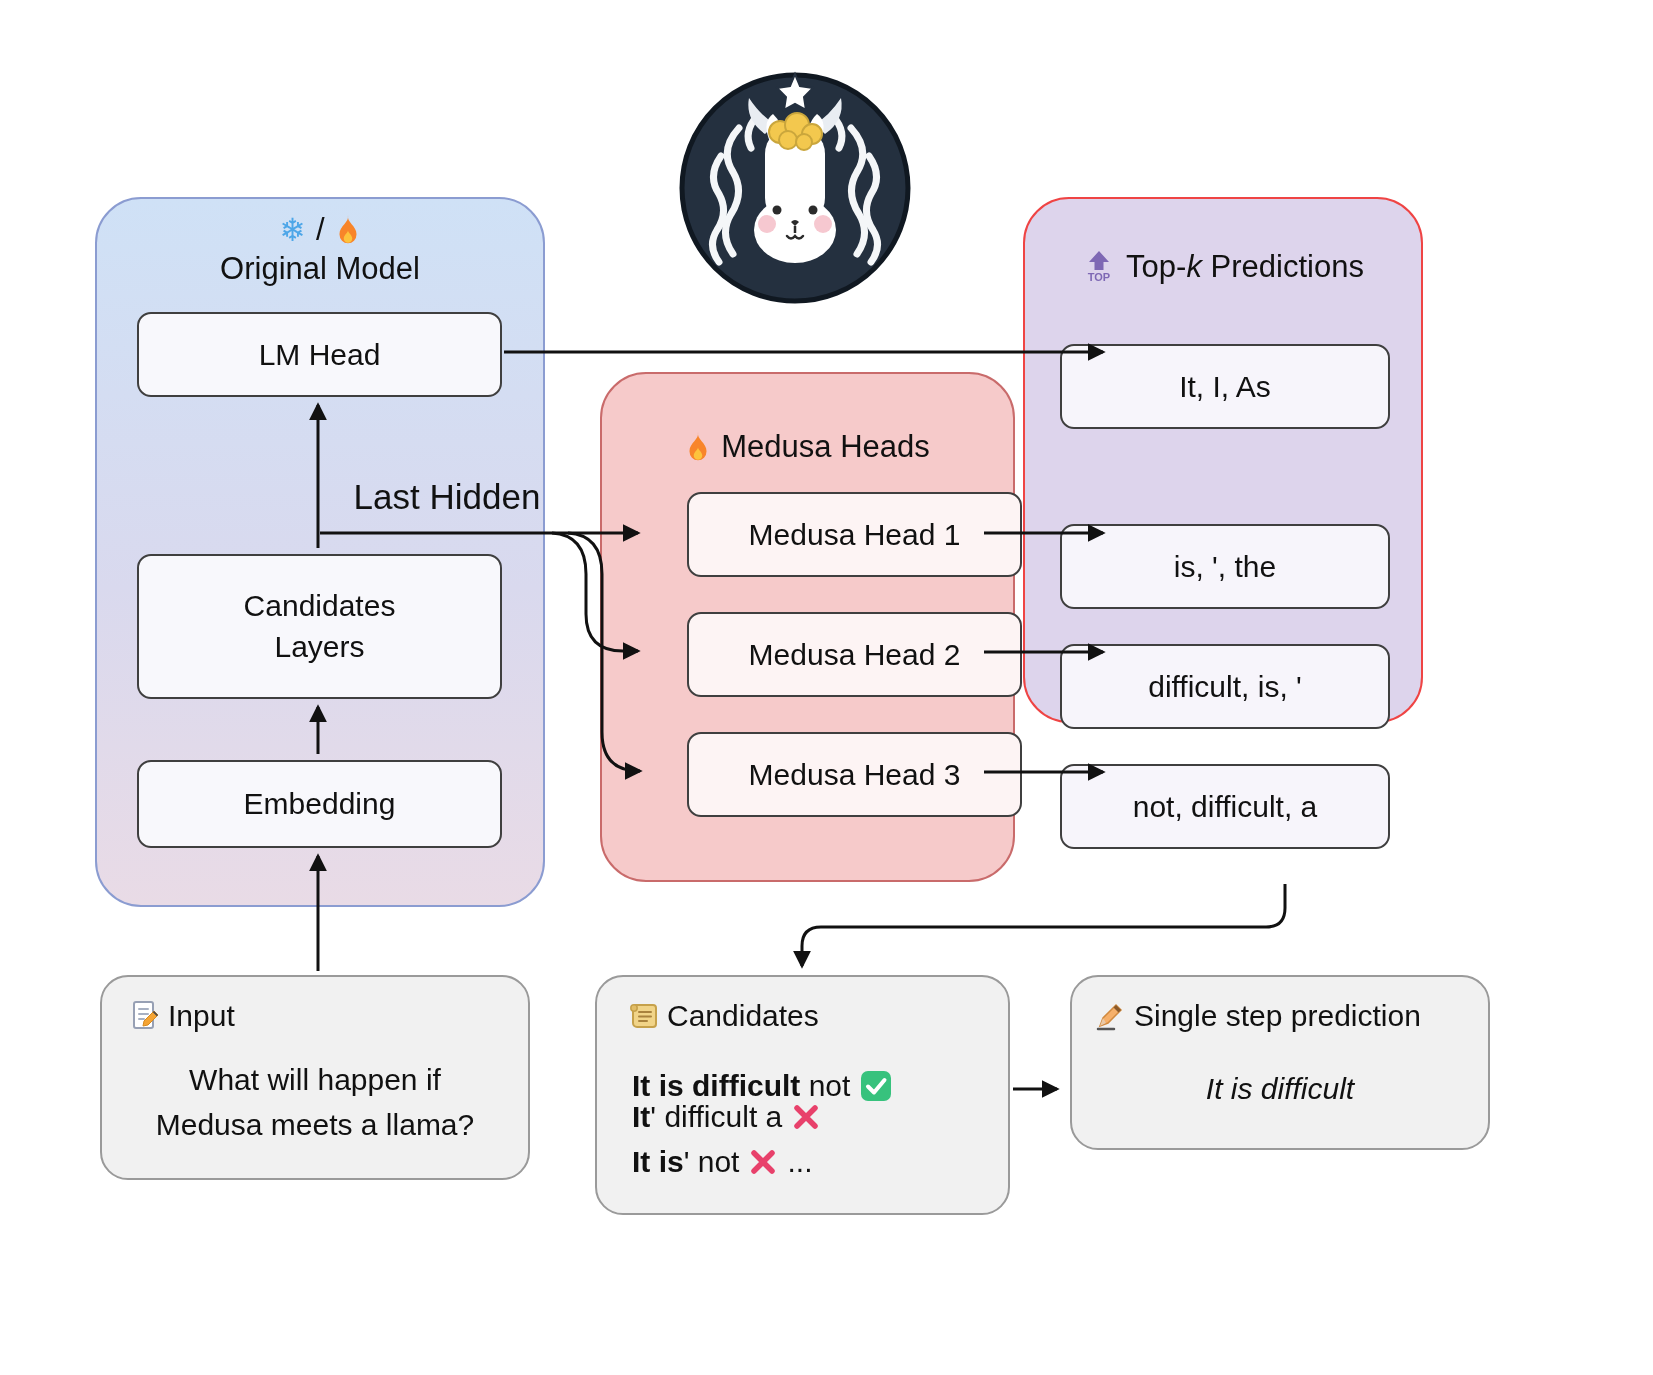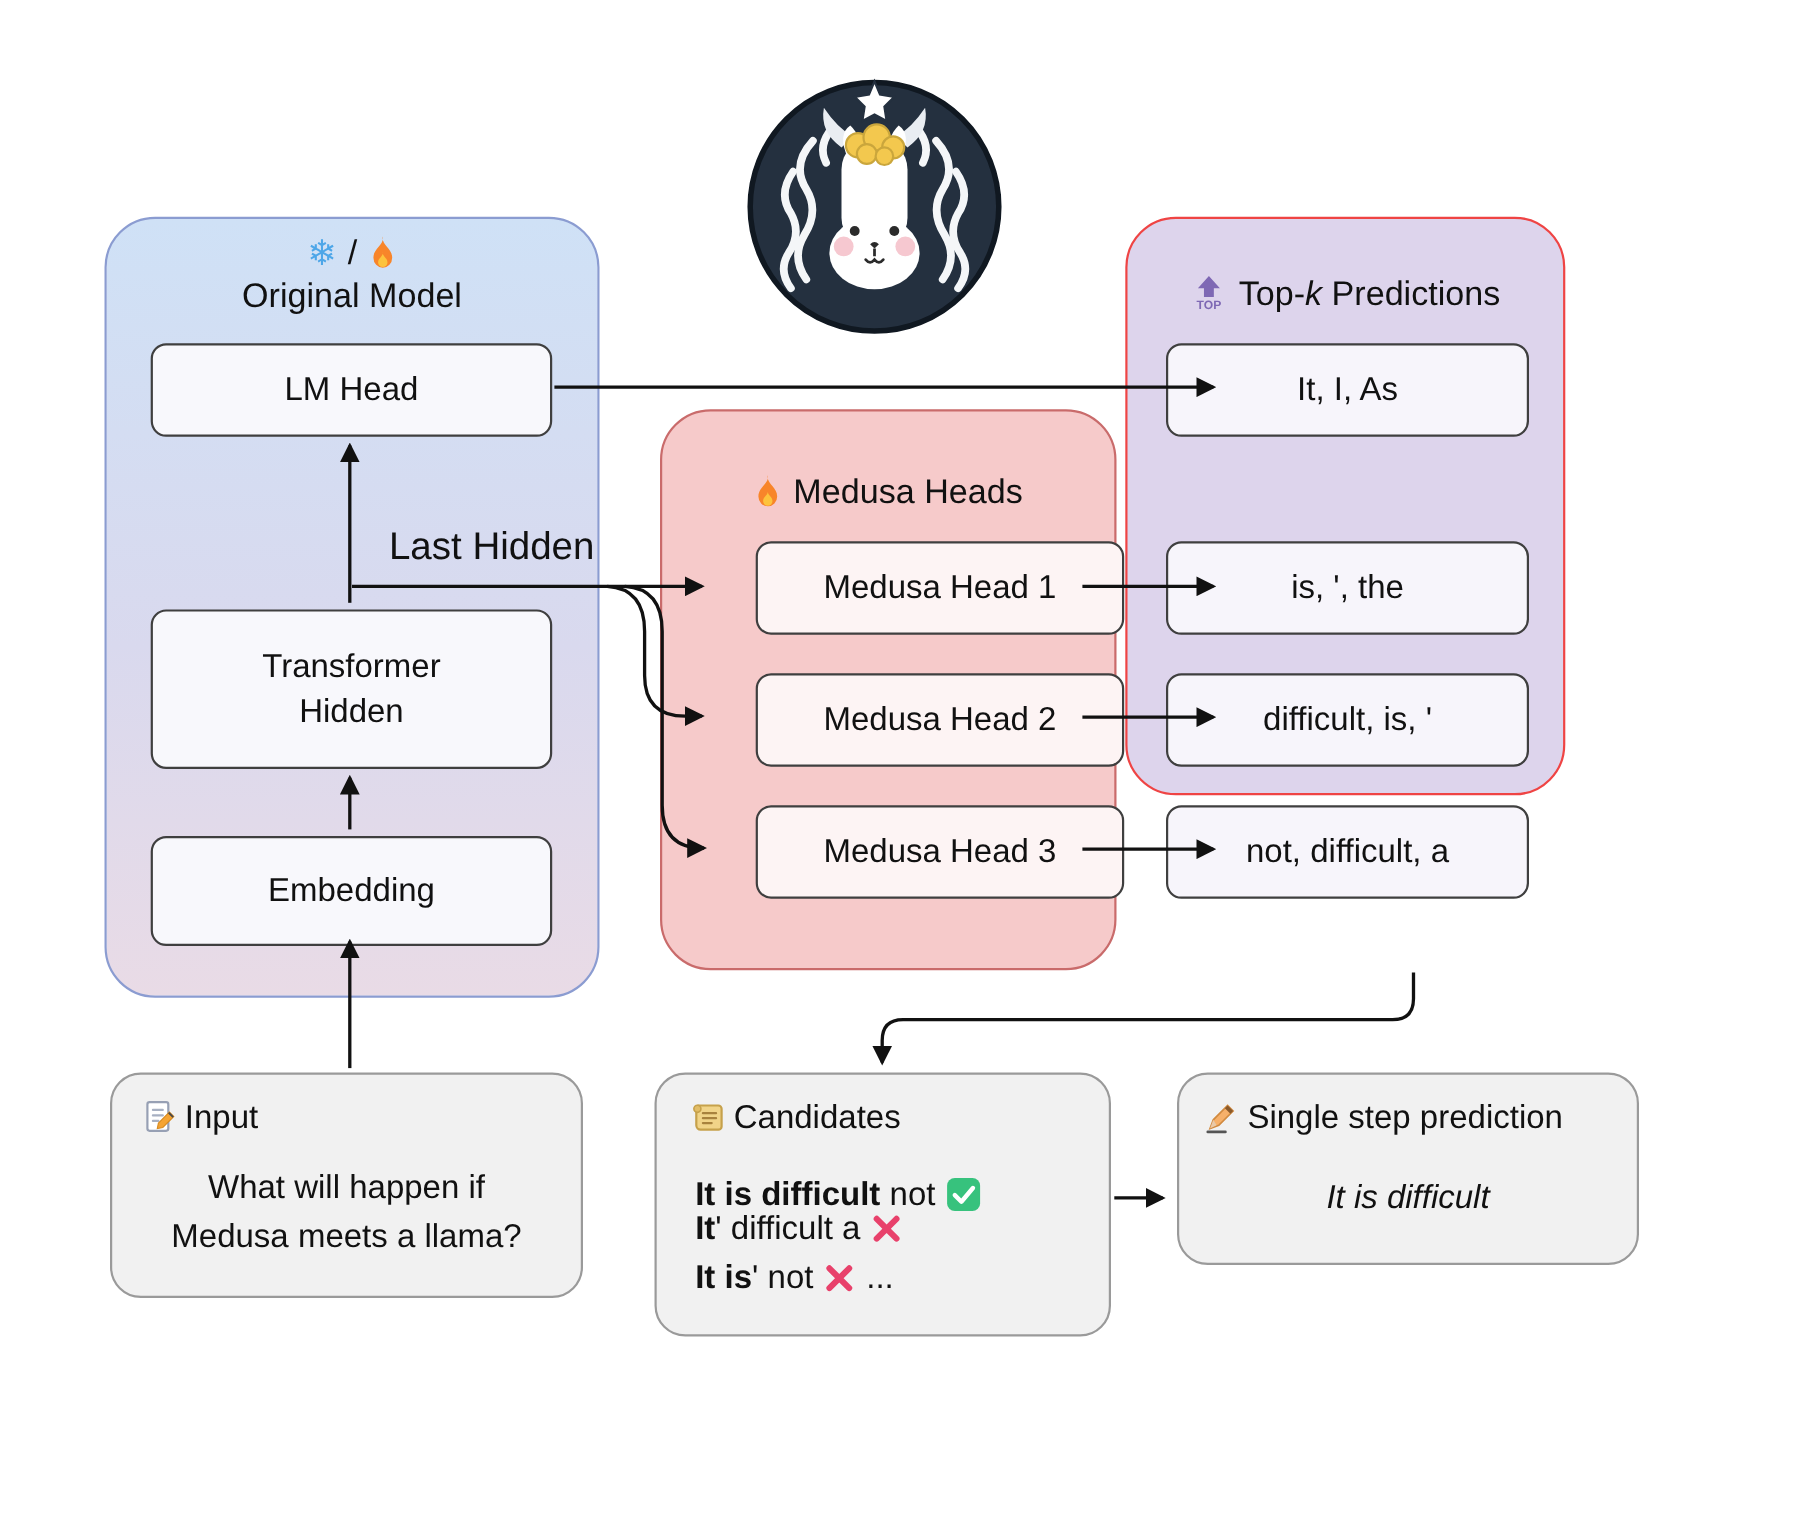--- a/index.html
+++ b/index.html
@@ -24,21 +24,21 @@
   .panel-title{
     position:absolute;left:0;width:100%;display:flex;align-items:center;justify-content:center;
     gap:10px;font-size:31px;color:#111;
   }
   .node{
     position:absolute;background:#f8f8fc;border:2.5px solid #3f3f3f;border-radius:14px;
     display:flex;align-items:center;justify-content:center;font-size:30px;color:#111;
     box-sizing:border-box;text-align:center;
   }
   .node-red{background:#fdf4f4;margin-left:40px;}
-  .node-purple{background:#f7f5fb;}
+  .node-purple{background:#f7f5fb;margin-top:32px;}
   .gray-box{
     position:absolute;background:#f1f1f1;border:2px solid #9a9a9a;border-radius:28px;
     box-sizing:border-box;
     padding-left:48px;
   }
   .box-title{
     position:absolute;display:flex;align-items:center;gap:8px;font-size:30px;color:#111;
   }
   .free-label{position:absolute;font-size:35px;color:#111;text-align:center;}
   .centered-text{position:absolute;left:0;width:100%;text-align:center;font-size:30px;color:#111;}
@@ -100,24 +100,24 @@
         </svg>
       </span>
     </div>
     <div class="panel-title" style="top:52px;height:36px">Original Model</div>
 
     <div class="node" style="left:40px;top:113px;width:365px;height:85px">
       <span>LM Head</span>
     </div>
 
     <div class="node" style="left:40px;top:355px;width:365px;height:145px">
-      <span class="narrow-wrap">Transformer Hidden</span>
-    </div>
-
-    <div class="node" style="left:40px;top:561px;width:365px;height:100px">
+      <span class="narrow-wrap">Candidates Layers</span>
+    </div>
+
+    <div class="node" style="left:40px;top:561px;width:365px;height:88px">
       <span>Embedding</span>
     </div>
 
     <div class="free-label" style="left:255px;top:278px;width:190px">Last Hidden</div>
   </div>
 
   <div class="panel panel-red">
     <div class="panel-title" style="top:55px;height:36px">
       <span class="icon">
         <svg width="26" height="32" viewBox="0 0 24 30">

